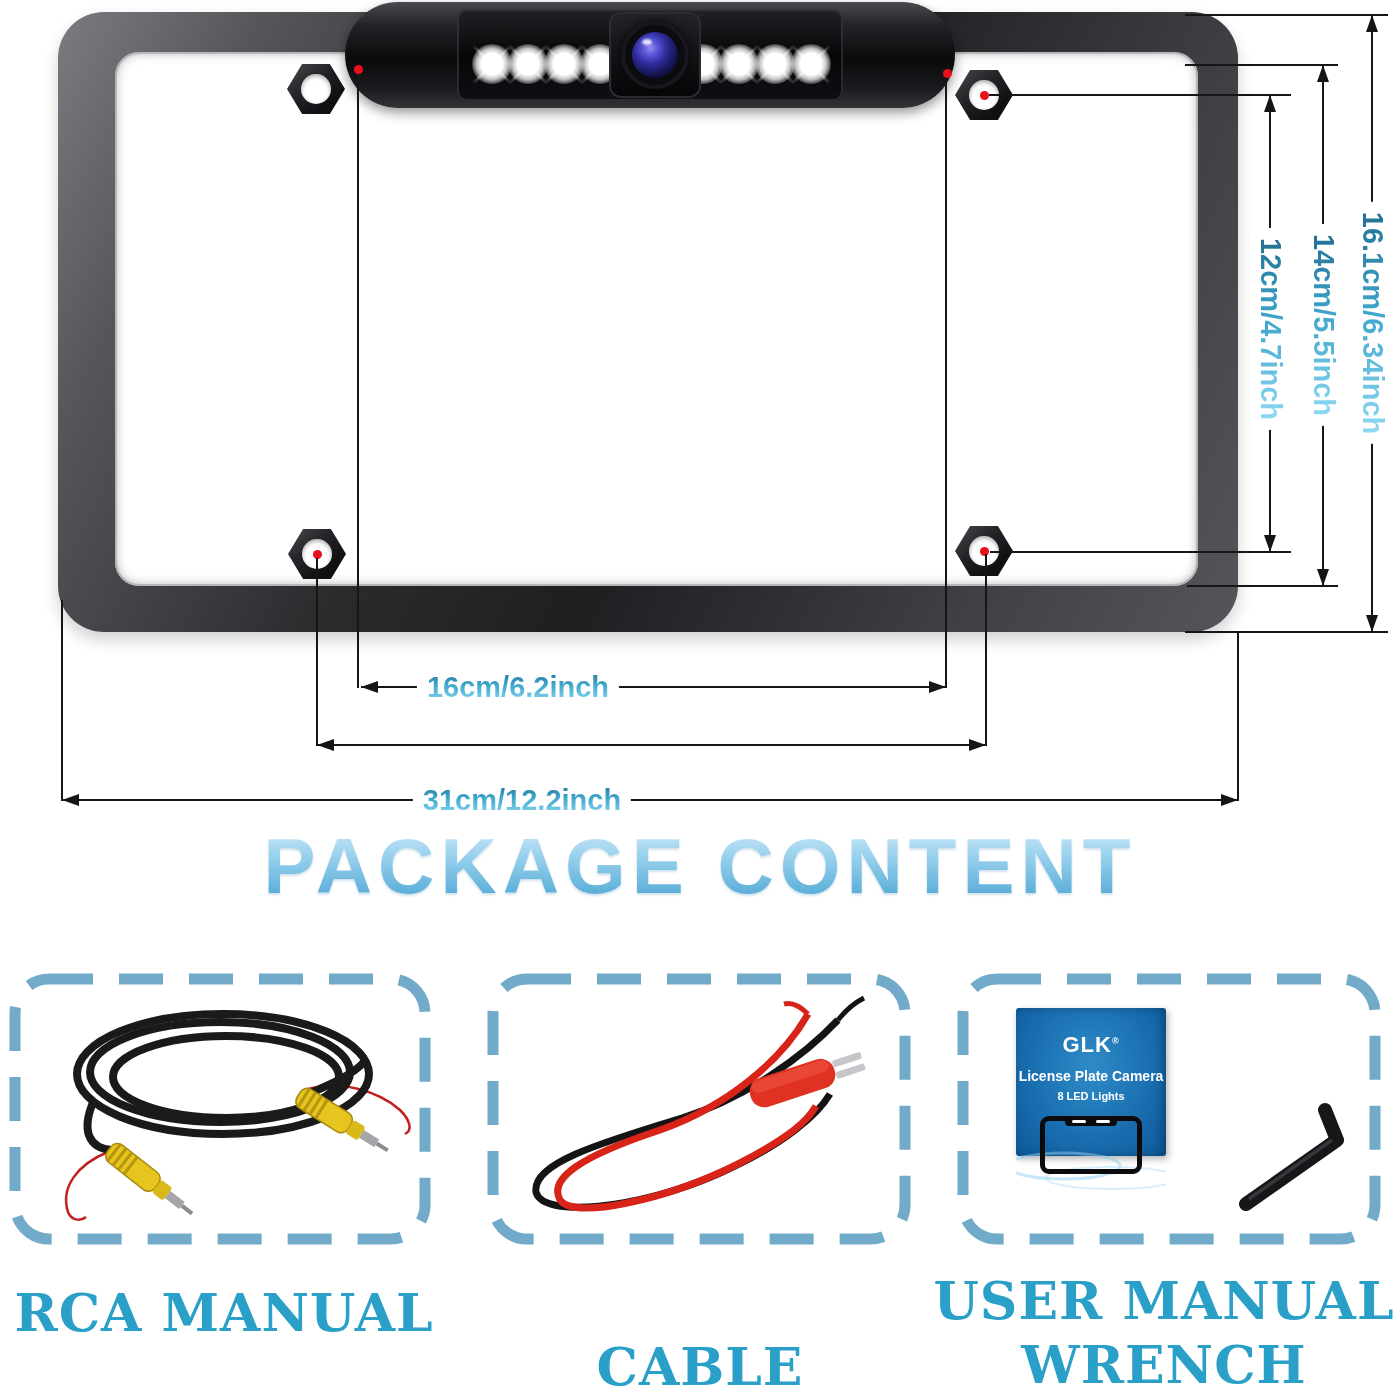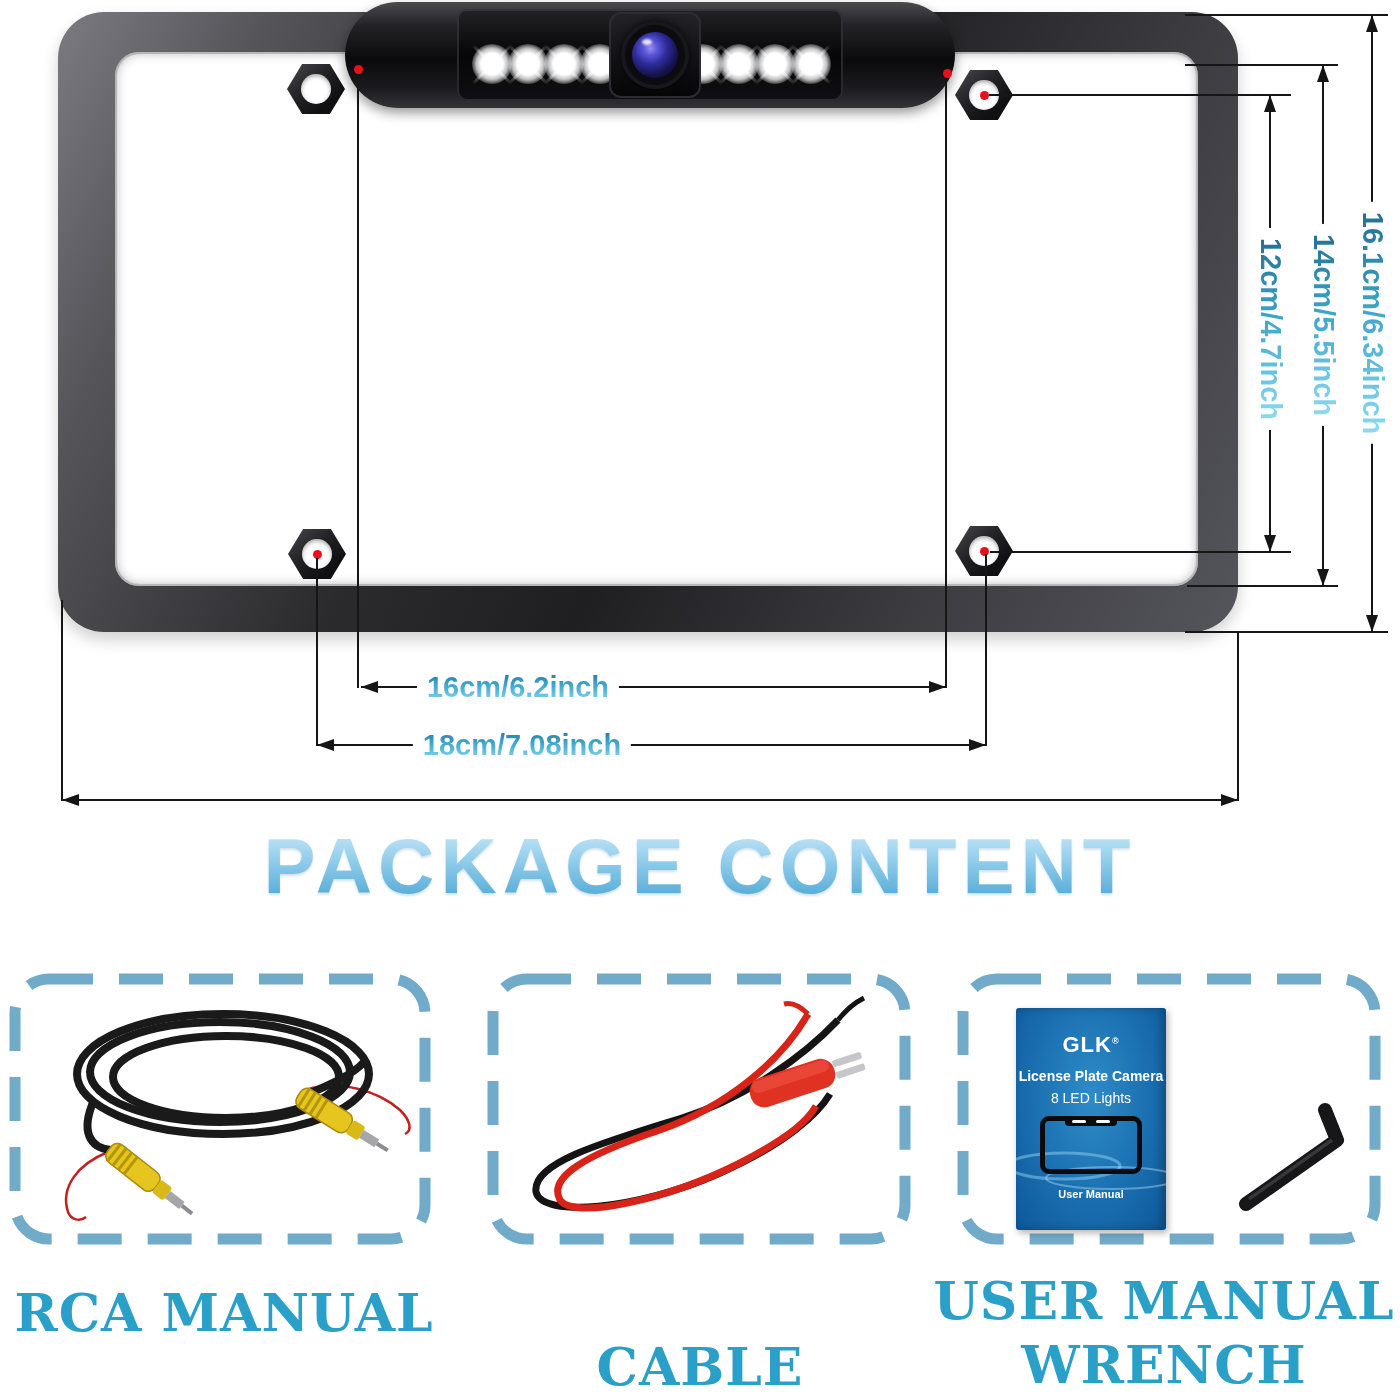--- a/index.html
+++ b/index.html
@@ -67,28 +67,28 @@
     -webkit-background-clip:text;background-clip:text;color:transparent;
     filter:drop-shadow(0 2px 1px rgba(120,170,200,0.35));}
 
   .pkg-box{position:absolute;top:972px;width:426px;height:274px;}
   .pkg-box svg{position:absolute;left:0;top:0;}
 
   .pkg-label{position:absolute;transform:translate(-50%,-50%);font-family:"DejaVu Serif",serif;
     font-weight:bold;font-size:52px;color:#2aa0c8;letter-spacing:1px;white-space:nowrap;}
 
   
-  .book{position:absolute;left:1016px;top:1008px;width:150px;height:222px;border-radius:3px;
+  .book{position:absolute;left:1016px;top:1008px;width:150px;height:148px;border-radius:3px;
     background:radial-gradient(ellipse at 50% 40%,#2f8cc8 0%,#1a6fb0 55%,#0d589a 100%);
     box-shadow:2px 3px 7px rgba(0,0,0,0.3), inset -4px 0 8px rgba(0,0,0,0.25);
     color:#ffffff;text-align:center;z-index:5;}
   .book .brand{position:absolute;left:0;right:0;top:24px;font-size:22px;font-weight:bold;letter-spacing:1px;}
   .book .brand sup{font-size:9px;}
   .book .btitle{position:absolute;left:0;right:0;top:60px;font-size:14px;font-weight:bold;}
-  .book .bsub{position:absolute;left:0;right:0;top:82px;font-size:14px;font-weight:normal;}
+  .book .bsub{position:absolute;left:0;right:0;top:82px;font-size:11px;font-weight:bold;}
   .book .bfoot{position:absolute;left:0;right:0;top:180px;font-size:11px;font-weight:bold;}
   .mini-frame{position:absolute;left:50%;top:108px;transform:translateX(-50%);width:92px;height:48px;
     border:5px solid #0b0b0d;border-radius:9px;}
   .mini-bar{position:absolute;left:50%;top:-4px;transform:translateX(-50%);width:52px;height:9px;
     background:#0b0b0d;border-radius:4px;}
   .mini-bar i{position:absolute;top:2.5px;width:14px;height:3.5px;background:#ffffff;border-radius:2px;}
   .mini-bar i.l{left:7px;} .mini-bar i.r{right:7px;}
 </style>
 </head>
 <body>
@@ -154,25 +154,25 @@
   <div class="xline" style="left:1185px;top:631px;width:203px;height:2px;"></div>
 
   <div class="xline" style="left:361px;top:686px;width:585px;height:2px;"></div>
   <div class="ah ah-l" style="left:361px;top:681px;"></div>
   <div class="ah ah-r" style="left:929px;top:681px;"></div>
   <div class="dim-label" style="left:518px;top:687px;text-align:center;"><span>16cm/6.2inch</span></div>
 
   <div class="xline" style="left:317px;top:744px;width:669px;height:2px;"></div>
   <div class="ah ah-l" style="left:317px;top:739px;"></div>
   <div class="ah ah-r" style="left:969px;top:739px;"></div>
-  <div class="dim-label" style="left:522px;top:745px;"><span>18cm/7.08inch</span></div>
 
   <div class="xline" style="left:62px;top:799px;width:1176px;height:2px;"></div>
   <div class="ah ah-l" style="left:62px;top:794px;"></div>
   <div class="ah ah-r" style="left:1221px;top:794px;"></div>
+  <div class="dim-label" style="left:522px;top:800px;"><span>31cm/12.2inch</span></div>
 
   <div class="xline" style="left:1269px;top:95px;width:2px;height:457px;"></div>
   <div class="ah ah-u" style="left:1264px;top:95px;"></div>
   <div class="ah ah-d" style="left:1264px;top:535px;"></div>
   <div class="dim-label vert" style="left:1270px;top:329px;"><span>12cm/4.7inch</span></div>
 
   <div class="xline" style="left:1322px;top:65px;width:2px;height:521px;"></div>
   <div class="ah ah-u" style="left:1317px;top:65px;"></div>
   <div class="ah ah-d" style="left:1317px;top:569px;"></div>
   <div class="dim-label vert" style="left:1323px;top:325px;"><span>14cm/5.5inch</span></div>

